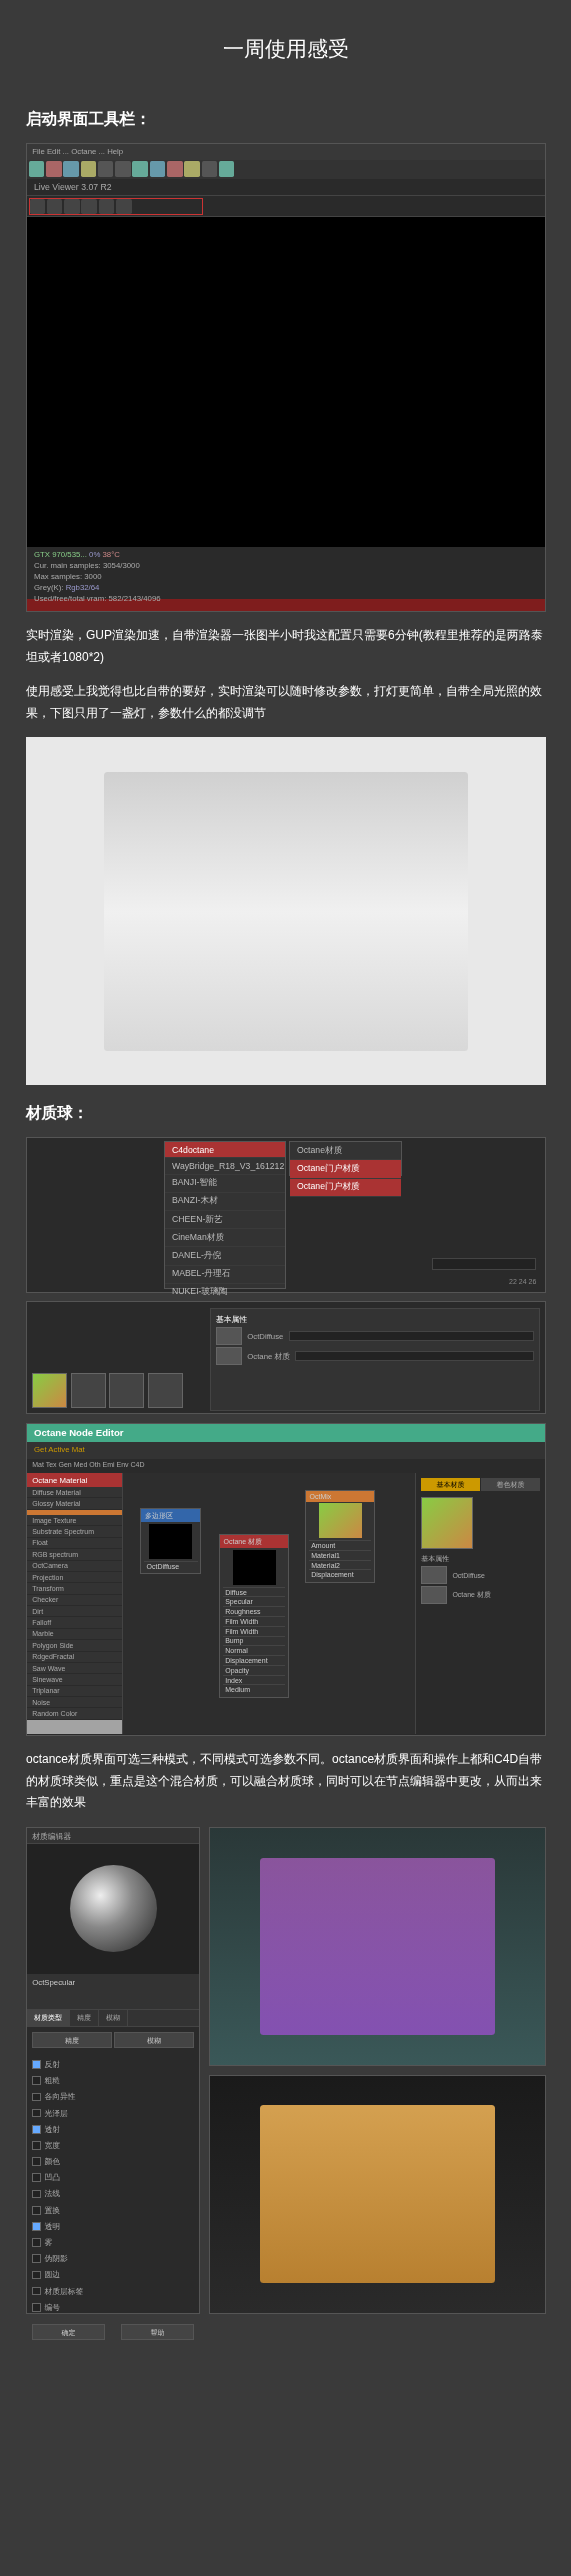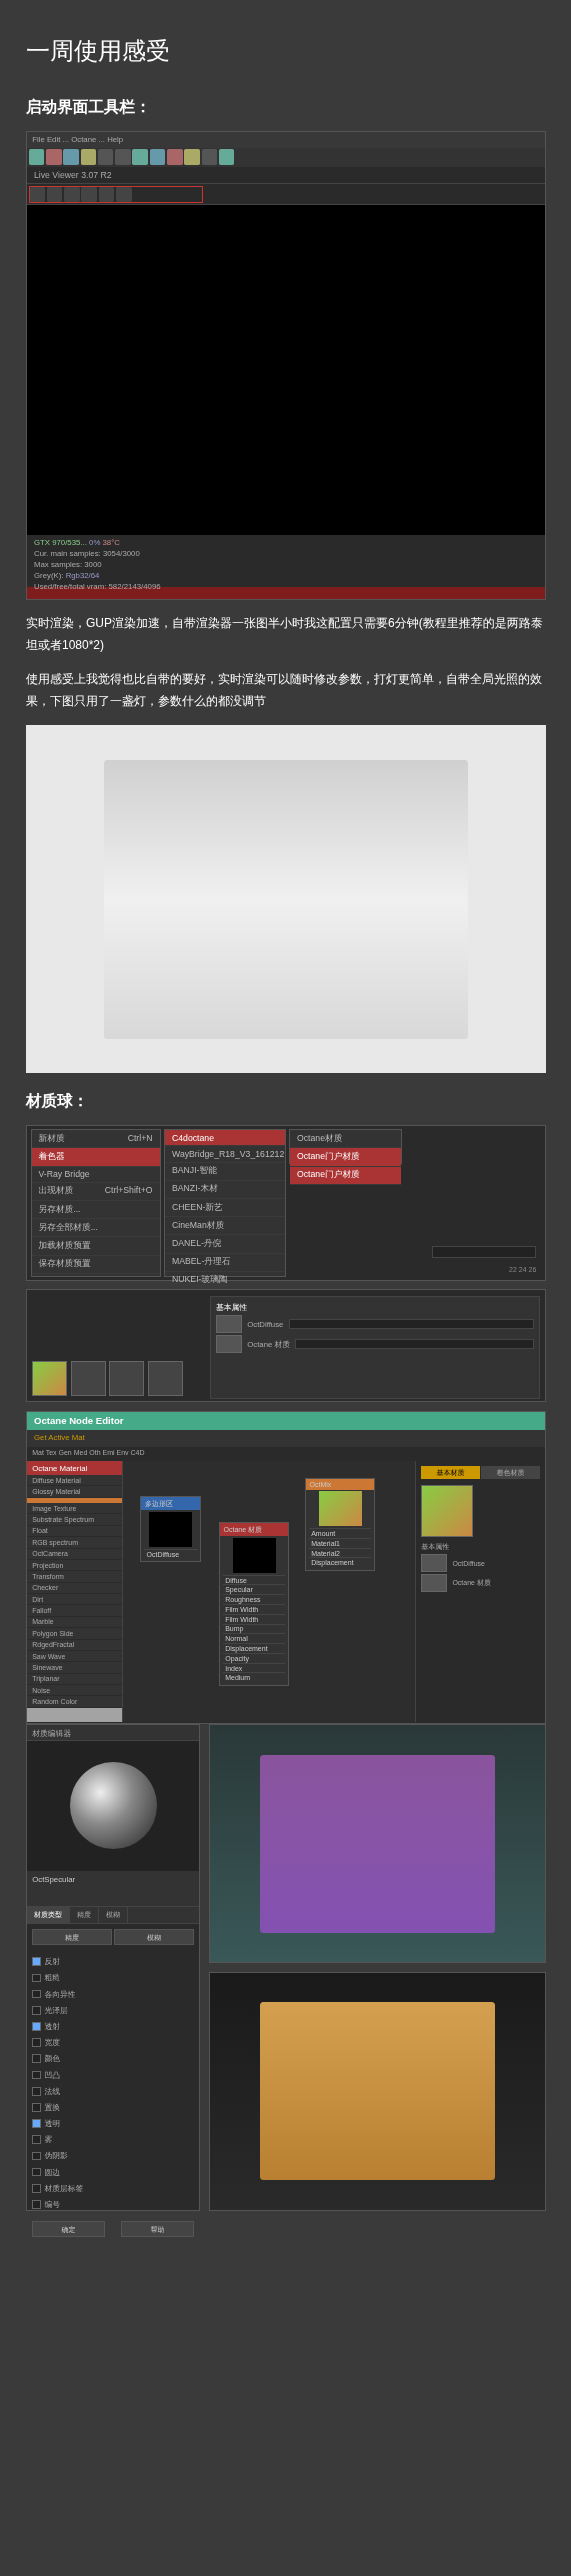--- a/index.html
+++ b/index.html
@@ -1,19 +1,19 @@
 <!DOCTYPE html>
 <html style="font-size:14px"><head>
 <meta charset="utf-8">
 <style>
 *{margin:0;padding:0;box-sizing:border-box}
 body{background:#3a3a3a;color:#fff;font-family:"Microsoft YaHei",sans-serif;width:572px}
 .wrap{padding:35px 26px}
 .title{font-size:36px;font-weight:bold;text-align:center;margin-bottom:8.7px}
-.subtitle{font-size:24px;text-align:left;margin-bottom:30px}
+.subtitle{font-size:21px;text-align:center;margin-bottom:46px}
 .section-h{font-size:15.6px;font-weight:bold;margin:17.4px 0 13px}
 .para{font-size:12px;line-height:1.8;margin:13px 0}
 
 
 .ss-viewer{border:0.9px solid #555;background:#7f1d1d;height:469px;position:relative}
 .ss-menubar{height:15.6px;background:#383838;font-size:7.8px;padding:2.6px 5.2px;color:#aaa}
 .ss-toolbar{height:19px;background:#333;display:flex;gap:1.7px;padding:1.7px;align-items:center}
 .ss-ico{width:15.6px;height:15.6px;background:#555;border-radius:1.7px}
 .ss-ico.c1{background:#6a9}
 .ss-ico.c2{background:#a66}
@@ -149,36 +149,20 @@
   <div class="para">实时渲染，GUP渲染加速，自带渲染器一张图半小时我这配置只需要6分钟(教程里推荐的是两路泰坦或者1080*2)</div>
   <div class="para">使用感受上我觉得也比自带的要好，实时渲染可以随时修改参数，打灯更简单，自带全局光照的效果，下图只用了一盏灯，参数什么的都没调节</div>
 
   <div class="render-box">
     <div class="render-placeholder"></div>
   </div>
 
   <div class="section-h">材质球：</div>
 
   <div class="ss-matmenu">
-    <div class="mm-col a">
-      <div class="mm-item">
-          <span>新材质</span>
-          <span>Ctrl+N</span>
-        </div>
-      <div class="mm-item hl">着色器</div>
-      <div class="mm-item">V-Ray Bridge</div>
-      <div class="mm-item">
-          <span>出现材质</span>
-          <span>Ctrl+Shift+O</span>
-        </div>
-      <div class="mm-item">另存材质...</div>
-      <div class="mm-item">另存全部材质...</div>
-      <div class="mm-item">加载材质预置</div>
-      <div class="mm-item">保存材质预置</div>
-    </div>
     <div class="mm-col b">
       <div class="mm-item hl">C4doctane</div>
       <div class="mm-item">WayBridge_R18_V3_161212</div>
       <div class="mm-item">BANJI-智能</div>
       <div class="mm-item">BANZI-木材</div>
       <div class="mm-item">CHEEN-新艺</div>
       <div class="mm-item">CineMan材质</div>
       <div class="mm-item">DANEL-丹倪</div>
       <div class="mm-item">MABEL-丹理石</div>
       <div class="mm-item">NUKEI-玻璃陶</div>
@@ -287,20 +271,21 @@
             <span>OctDiffuse</span>
           </div>
         <div class="mp-row">
             <div class="mp-swatch"></div>
             <span>Octane 材质</span>
           </div>
       </div>
     </div>
   </div>
 
+  <div class="para">octance材质界面可选三种模式，不同模式可选参数不同。octance材质界面和操作上都和C4D自带的材质球类似，重点是这个混合材质，可以融合材质球，同时可以在节点编辑器中更改，从而出来丰富的效果</div>
 
   <div class="bottom-flex">
     <div class="ss-mateditor">
       <div class="me-title">材质编辑器</div>
       <div class="me-sphere">
           <div class="me-ball"></div>
         </div>
       <div class="me-name">OctSpecular</div>
       <div class="me-tabs">
         <div class="me-tab active">材质类型</div>

